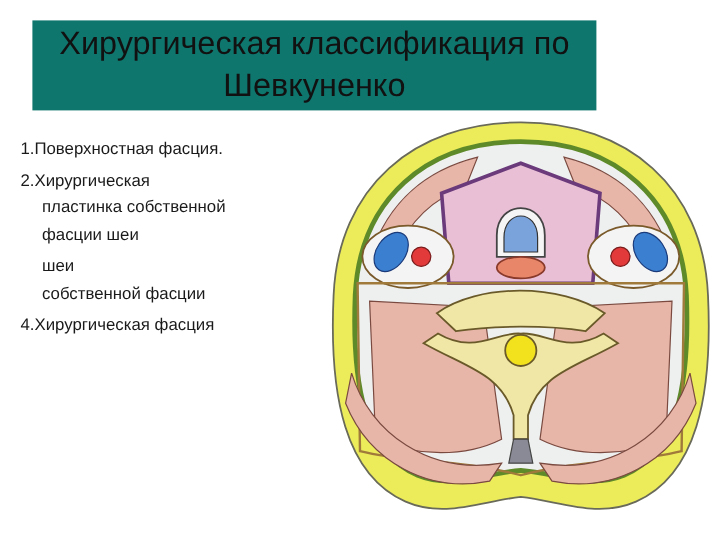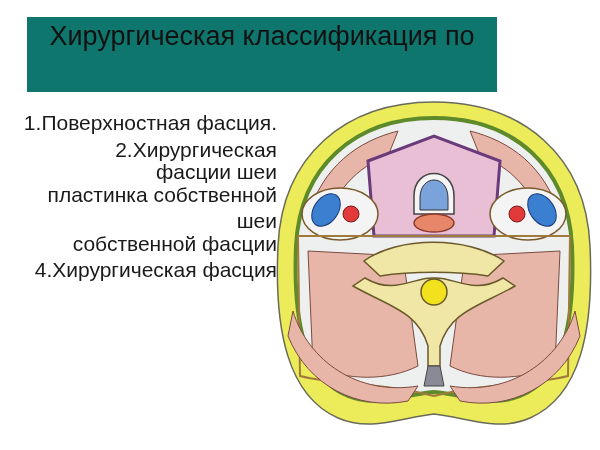--- a/index.html
+++ b/index.html
@@ -3,41 +3,42 @@
 <meta charset="utf-8">
 <style>
   html, body { margin:0; padding:0; background:#ffffff; }
   body { width:600px; height:450px; position:relative; overflow:hidden; font-family:"Liberation Sans", sans-serif; }
   .title-box {
     position:absolute; left:27px; top:17px; width:470px; height:75px;
     background:#0f766e; text-align:center; color:#111;
     font-size:27px; line-height:35px; padding-top:2px; box-sizing:border-box;
   }
   .title-box span { display:block; }
-  .legend { position:absolute; left:17px; top:112px; width:260px; color:#1a1a1a; font-size:21px; line-height:22.5px;text-align:right; }
+  .legend { position:absolute; left:17px; top:112px; width:260px; color:#1a1a1a; font-size:14px; line-height:22.5px; }
   .legend .item { margin:0 0 4px 0; }
   .legend .line { display:block; padding-left:18px; }
   .legend .line.first { padding-left:0; }
   .diagram { position:absolute; left:268px; top:96px; width:332px; height:354px; }
 </style>
 </head>
 <body>
 
 <div class="title-box">
   <span>Хирургическая классификация по</span>
+  <span>Шевкуненко</span>
 </div>
 
 <div class="legend">
   <div class="item">
     <span class="line first"><span>1.</span><span>Поверхностная фасция.</span></span>
   </div>
   <div class="item">
     <span class="line first"><span>2.</span><span>Хирургическая</span></span>
+    <span class="line">пластинка собственной</span>
     <span class="line">фасции шеи</span>
-    <span class="line">пластинка собственной</span>
   </div>
   <div class="item">
     <span class="line">шеи</span>
     <span class="line">собственной фасции</span>
   </div>
   <div class="item">
     <span class="line first"><span>4.</span><span>Хирургическая фасция</span></span>
   </div>
   <div class="item">
   </div>

